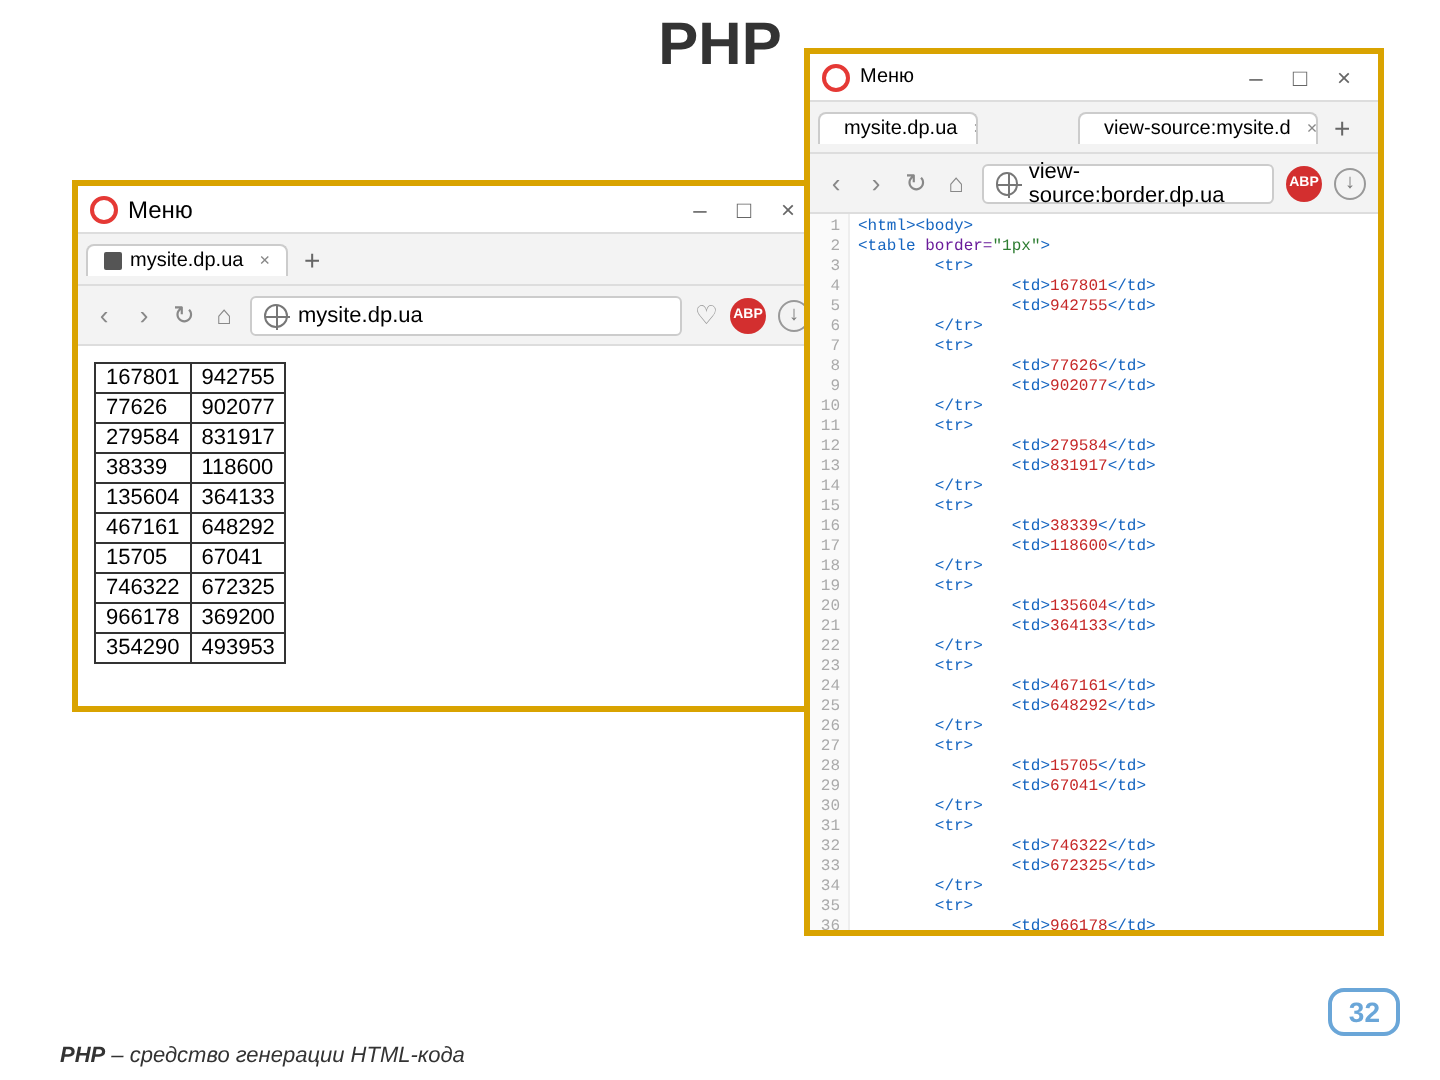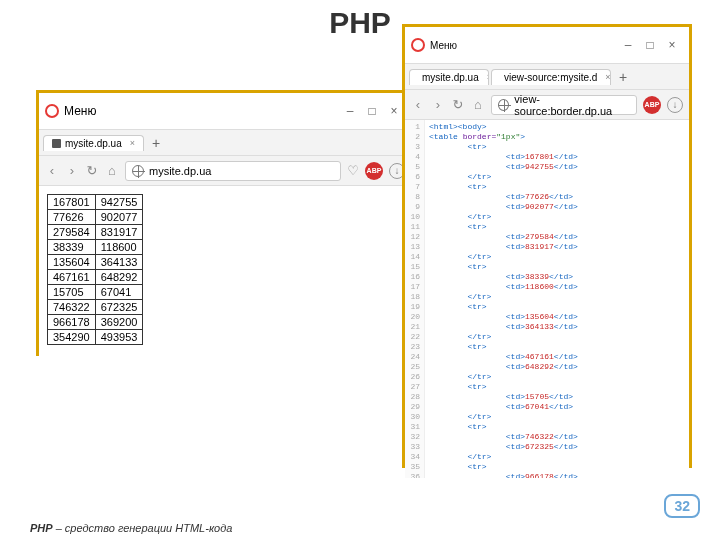--- a/index.html
+++ b/index.html
@@ -45,21 +45,21 @@
   }
 
   
   .win {
     position: absolute;
     border: 3px solid #d9a300;
     background: #fafafa;
     box-shadow: 0 0 0 1px #ccc inset;
   }
   .titlebar {
-    height: 37px;
+    height: 24px;
     background: #fff;
     display: flex;
     align-items: center;
     padding: 0 6px;
     font-size: 12px;
     border-bottom: 1px solid #ddd;
   }
   .titlebar .ologo {
     width: 14px; height: 14px;
     border: 2px solid #e53935;
@@ -271,21 +271,21 @@
     <span class="winbtn">–</span>
     <span class="winbtn">□</span>
     <span class="winbtn">×</span>
   </div>
   <div class="tabbar">
     <div class="tab" style="max-width:80px;">
       <span class="favicon"></span>
       <span>mysite.dp.ua</span>
       <span class="x">×</span>
     </div>
-    <div class="tab" style="max-width:120px;">
+    <div class="tab" style="max-width:120px;margin-left:48px;">
       <span class="favicon"></span>
       <span>view-source:mysite.d</span>
       <span class="x">×</span>
     </div>
     <span class="tabplus">+</span>
   </div>
   <div class="addrbar">
     <span class="nav">‹</span>
     <span class="nav">›</span>
     <span class="nav">↻</span>

